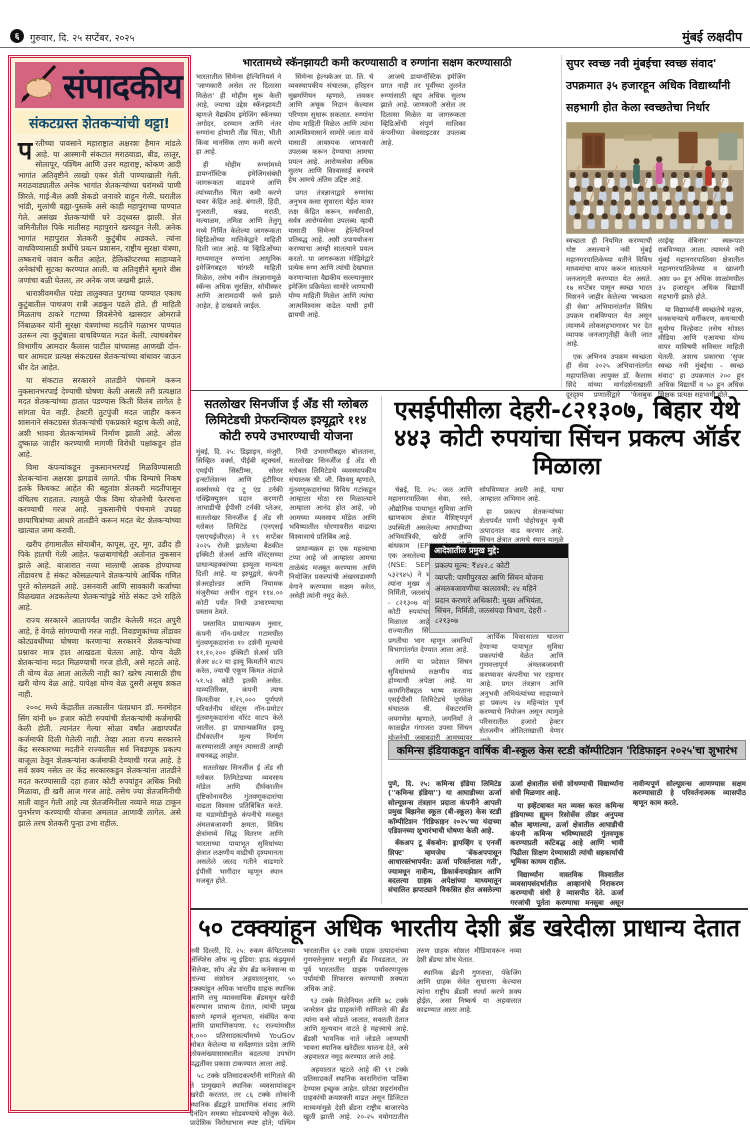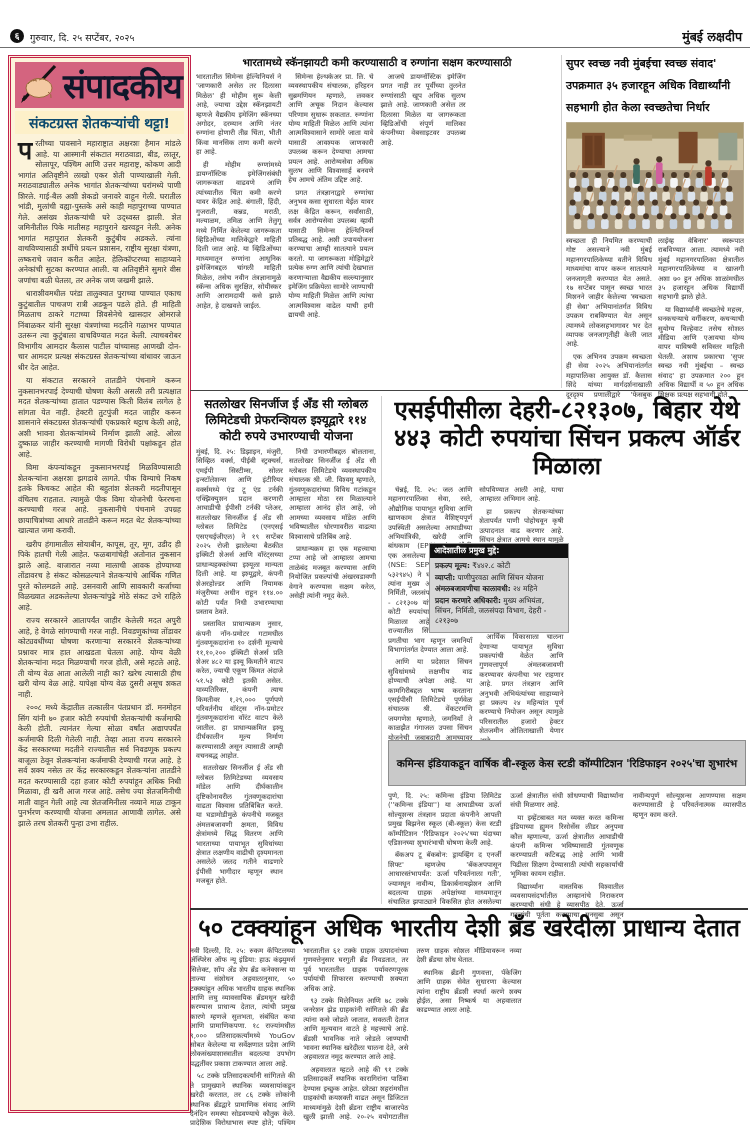--- a/index.html
+++ b/index.html
@@ -60,27 +60,27 @@
 
   
   .sepc{left:388px;top:396px;width:358px;height:340px;}
   .sepc .cols{column-count:4;height:272px;margin-top:6px;position:relative;}
   .sepc-box{position:absolute;left:42px;top:58px;width:138px;background:#d9d9d9;
             box-shadow:0 0 0 1px #999;z-index:2;font-size:7.4px;line-height:9.8px;}
   .sepc-box .bx-title{background:#111;color:#fff;font-weight:bold;font-size:8px;
             padding:2px 4px;text-align:left;}
   .sepc-box .bx-body{padding:3px 5px 4px 5px;color:#1c1c1c;text-align:left;}
   .sepc-box .bx-item{margin-bottom:2px;text-indent:0;}
-  .sepc-box .bx-label{font-weight:bold;}
+  .sepc-box .bx-label{font-weight:normal;}
 
   
   .cummins{left:388px;top:740px;width:358px;height:164px;}
   .cummins-bar{background:#c9c9c9;border:1px solid #8d8d8d;font-size:10.5px;font-weight:bold;
-               text-align:center;padding:15px 4px;color:#101010;}
-  .cummins .cols{column-count:3;column-gap:9px;height:132px;margin-top:6px;}
+               text-align:center;padding:2px 4px;color:#101010;}
+  .cummins .cols{column-count:3;column-gap:9px;height:132px;margin-top:20px;font-weight:bold;}
 
   
   .brand{left:190px;top:914px;width:558px;height:228px;}
   .brand .cols{column-count:5;column-gap:8px;height:188px;margin-top:5px;}
 </style>
 </head>
 <body>
 
 <div class="page">
 

